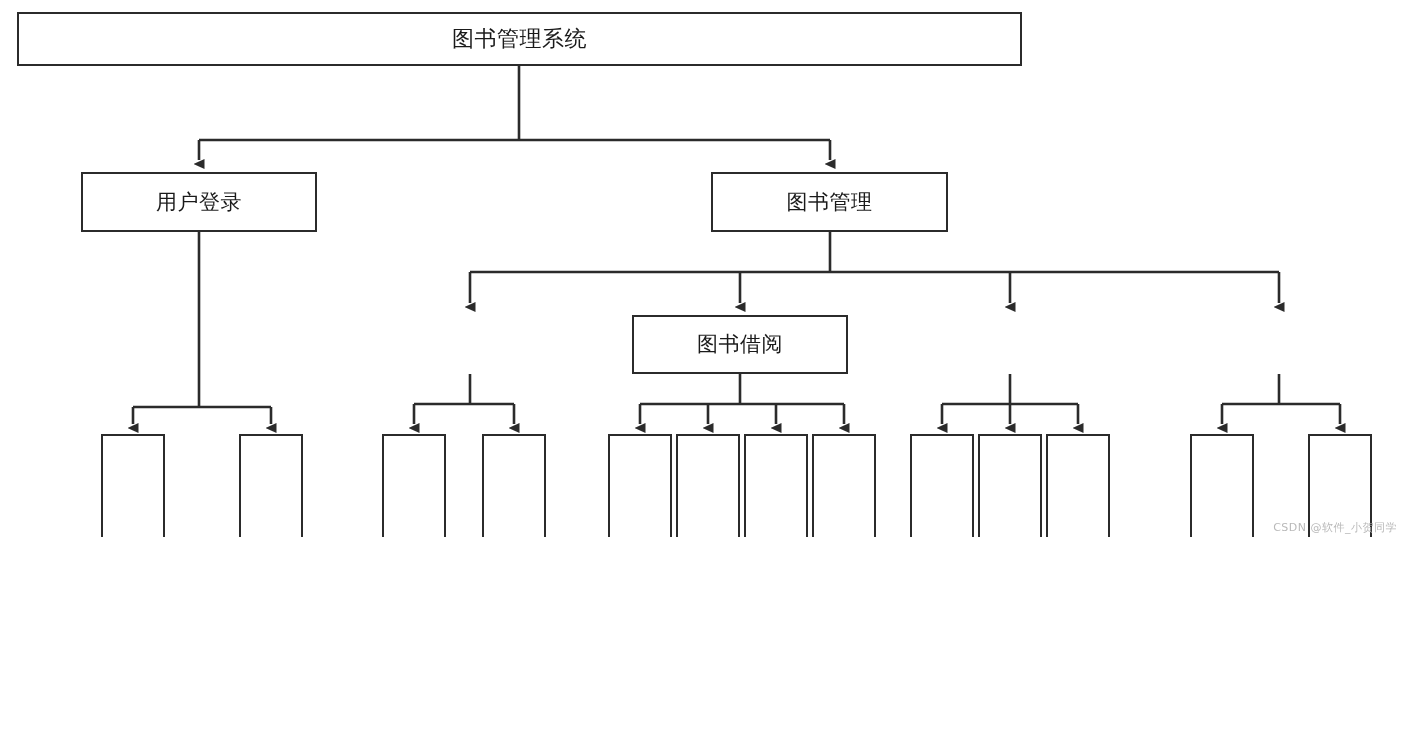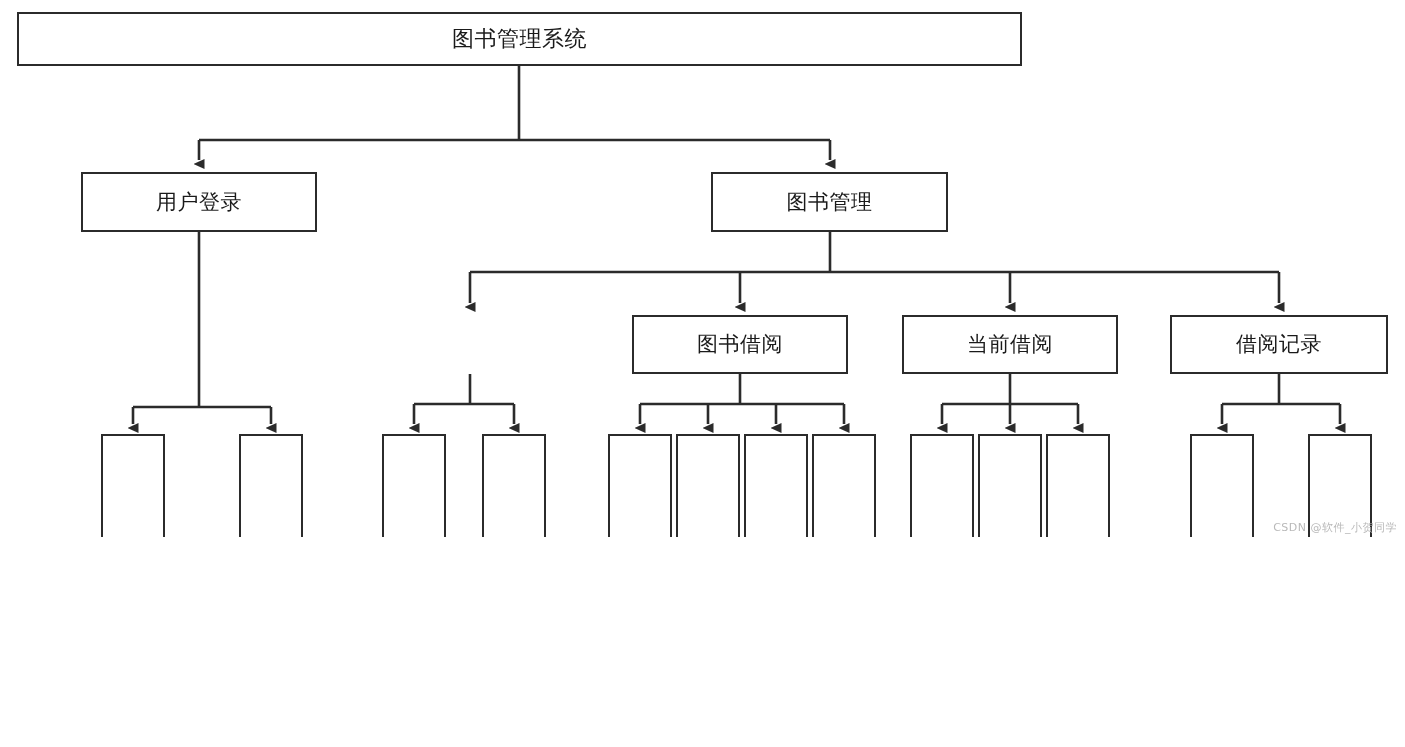--- a/index.html
+++ b/index.html
@@ -136,26 +136,20 @@
   <div class="node horiz" style="left:81px; top:172px; width:236px; height:60px;">
     <span class="label">用户登录</span>
   </div>
   <div class="node horiz" style="left:711px; top:172px; width:237px; height:60px;">
     <span class="label">图书管理</span>
   </div>
 
   <div class="node horiz" style="left:632px; top:315px; width:216px; height:59px;justify-content:center;">
     <span class="label">图书借阅</span>
   </div>
-  <div class="node horiz" style="left:902px; top:315px; width:216px; height:59px;">
-    <span class="label">当前借阅</span>
-  </div>
-  <div class="node horiz" style="left:1170px; top:315px; width:218px; height:59px;">
-    <span class="label">借阅记录</span>
-  </div>
 
   <div class="node vert" style="left:101px; top:434px; width:64px; height:299px;">
     <span class="label">用户登录</span>
   </div>
   <div class="node vert" style="left:239px; top:434px; width:64px; height:299px;">
     <span class="label">注销登录</span>
   </div>
 
   <div class="node vert" style="left:382px; top:434px; width:64px; height:299px;">
     <span class="label">查询图书</span>

